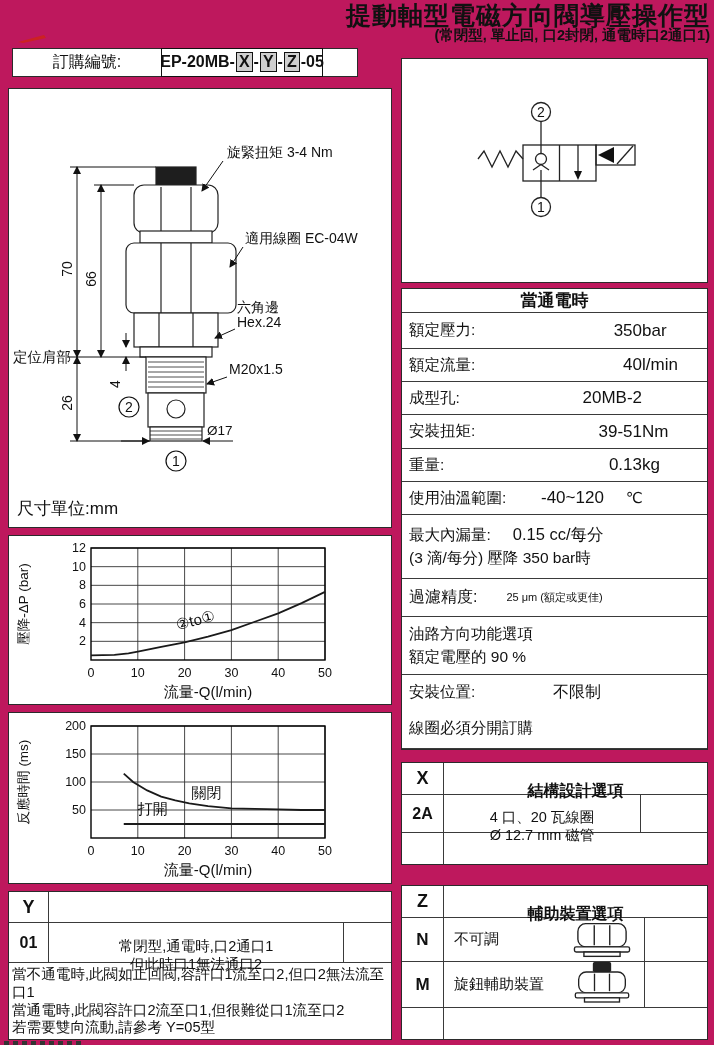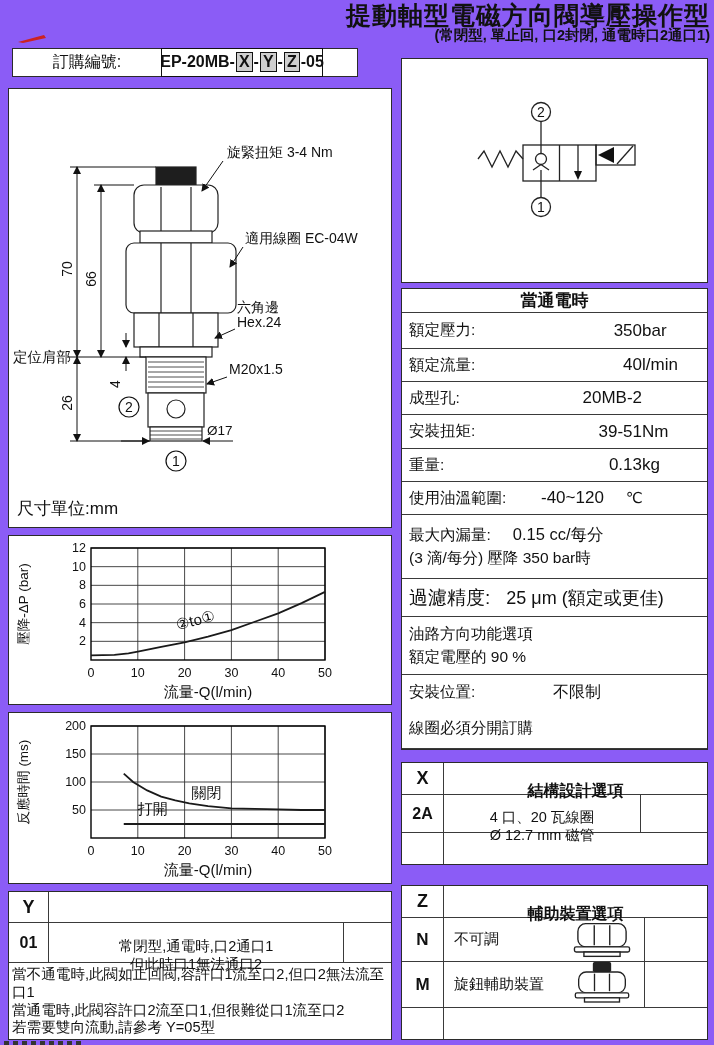--- a/index.html
+++ b/index.html
@@ -1,16 +1,16 @@
 <!DOCTYPE html>
 <html><head>
 <meta charset="utf-8">
 <style>
   html,body{margin:0;padding:0;background:#fff;}
-  .page{position:relative;width:714px;height:1045px;background:#8b5cf6;overflow:hidden;
+  .page{position:relative;width:714px;height:1045px;background:#be185d;overflow:hidden;
         font-family:"Liberation Sans","DejaVu Sans",sans-serif;color:#111;}
   .box{position:absolute;border:1.5px solid #2b2b2b;background:#fff;box-sizing:border-box;}
   
   .titleblock{position:absolute;top:2px;right:4px;left:0;text-align:right;}
   .title{font-size:25px;font-weight:bold;letter-spacing:1px;line-height:1.05;}
   .subtitle{font-size:14.5px;font-weight:bold;line-height:1.1;}
   .red-mark{position:absolute;left:17px;top:30px;}
   
   .order-box{left:12px;top:48px;width:346px;height:29px;display:flex;align-items:center;}
   .order-label{width:148px;text-align:center;font-size:16px;}
@@ -282,22 +282,22 @@
     <div class="trow" style="height:33px">
       <span class="kv-label" style="width:132px">使用油溫範圍:</span>
       <span style="font-size:17px">-40~120</span>
       <span style="font-size:15px;margin-left:22px">℃</span>
     </div>
     <div class="trow multiline" style="height:64px">
       <div><span>最大內漏量:</span><span style="margin-left:22px;font-size:16.5px">0.15 cc/每分</span></div>
       <div>(3 滴/每分) 壓降 350 bar時</div>
     </div>
     <div class="trow" style="height:38px">
-      <span style="font-size:19px">過濾精度:</span>
-      <span style="margin-left:16px;font-size:18px">25 μm (額定或更佳)</span>
+      <span style="font-size:16px">過濾精度:</span>
+      <span style="margin-left:29px;font-size:11px">25 μm (額定或更佳)</span>
     </div>
     <div class="trow multiline" style="height:58px">
       <div>油路方向功能選項</div>
       <div>額定電壓的 90 %</div>
     </div>
     <div class="trow last" style="flex:1">
       <span class="kv-label">安裝位置:</span>
       <span style="font-size:16px;margin-left:26px">不限制</span>
     </div>
     <div class="trow" style="height:40px;font-size:15.5px">線圈必須分開訂購</div>

